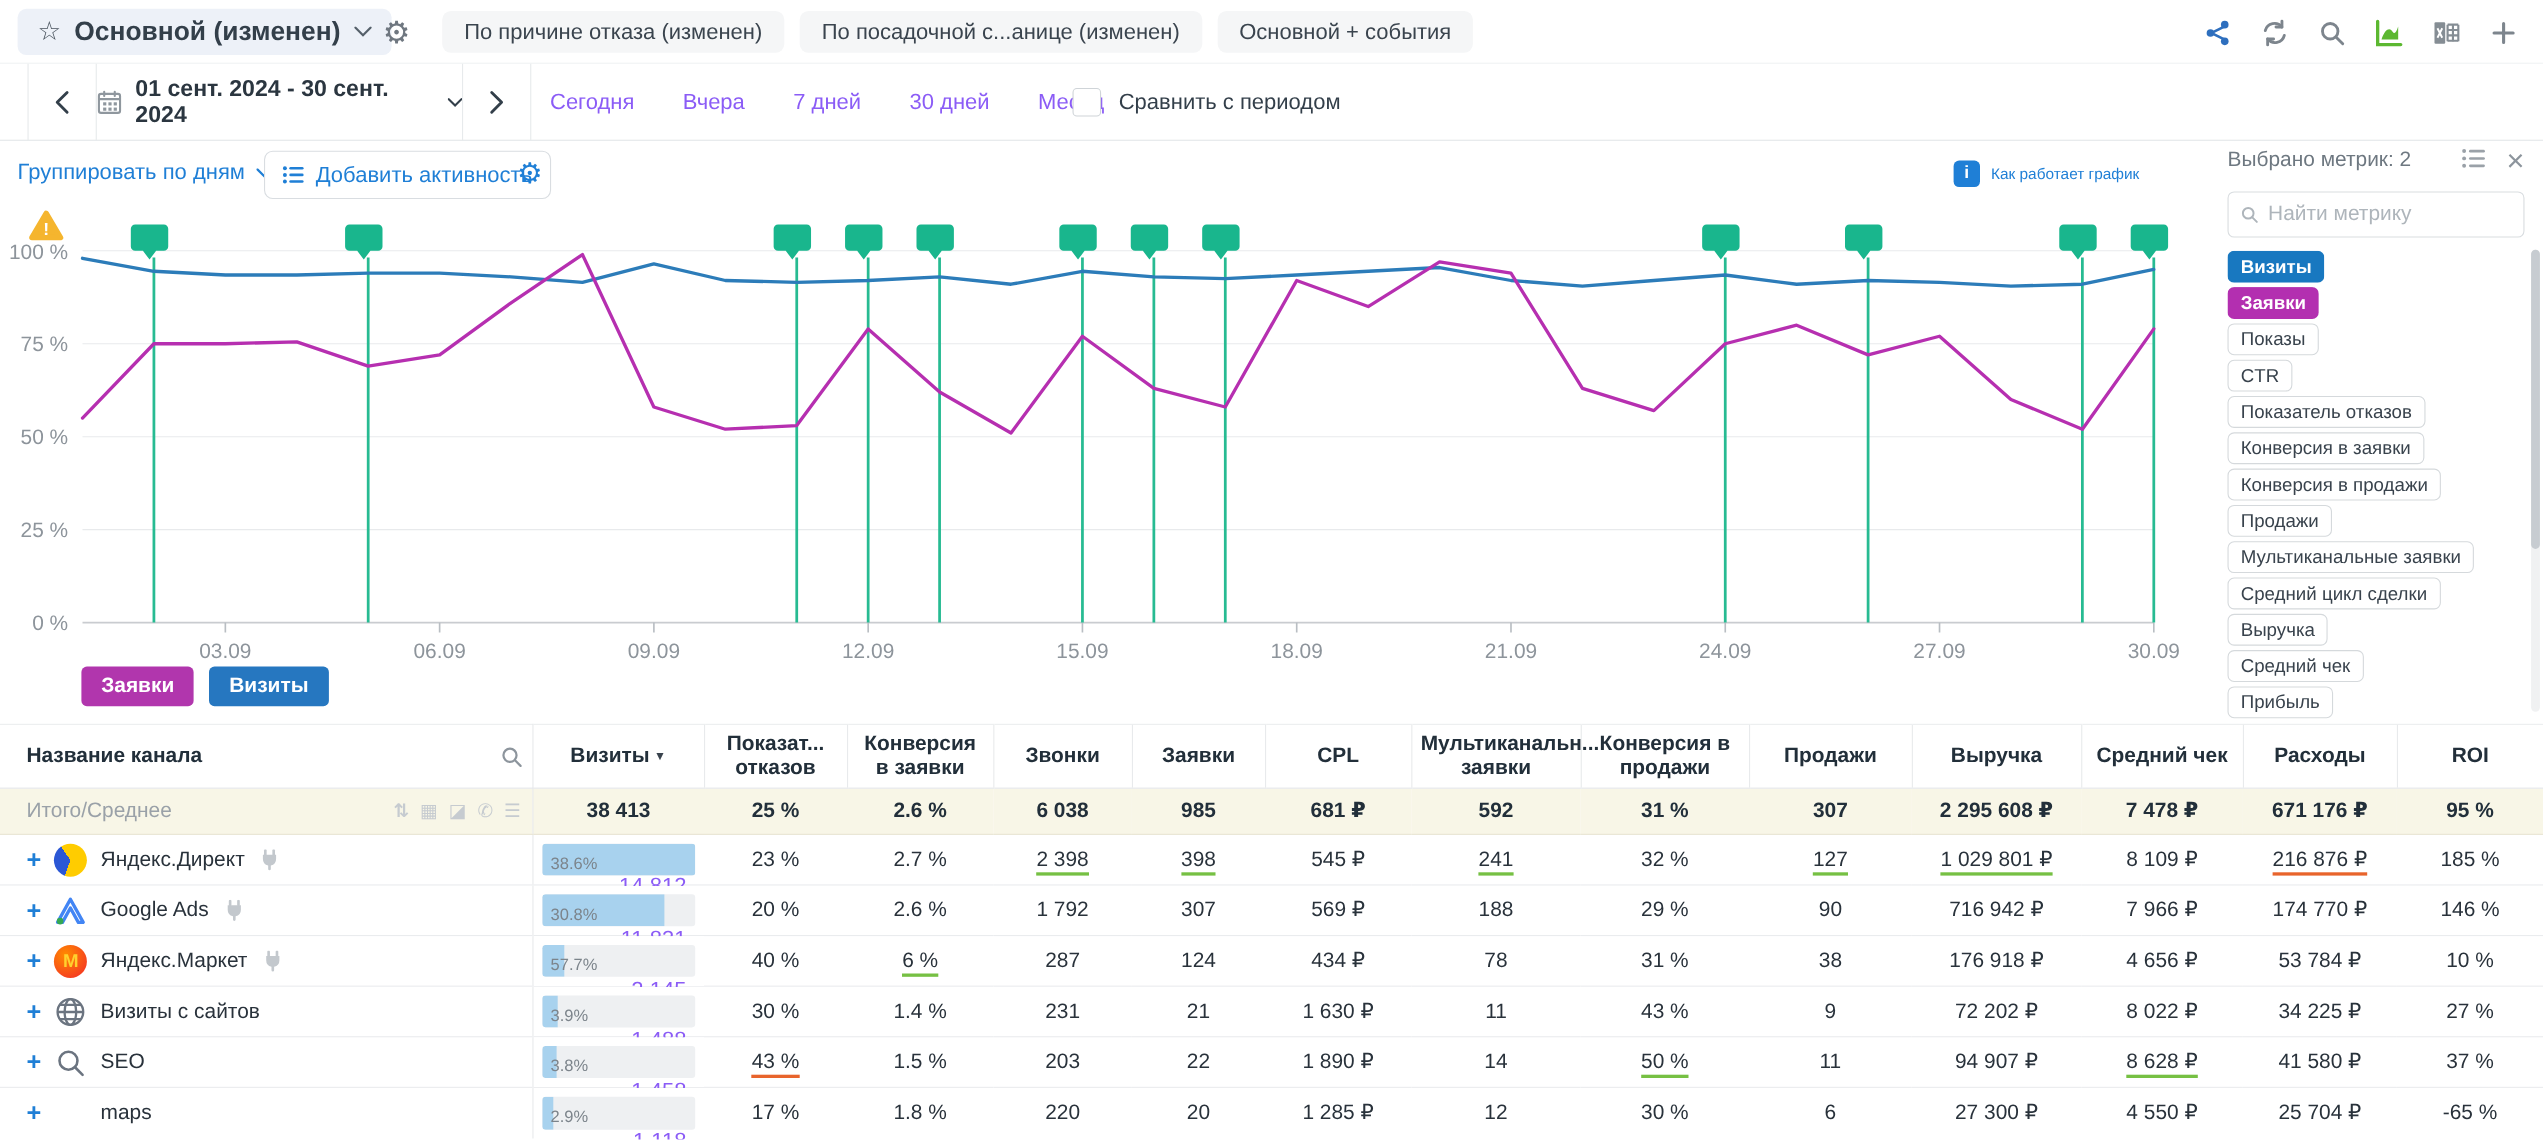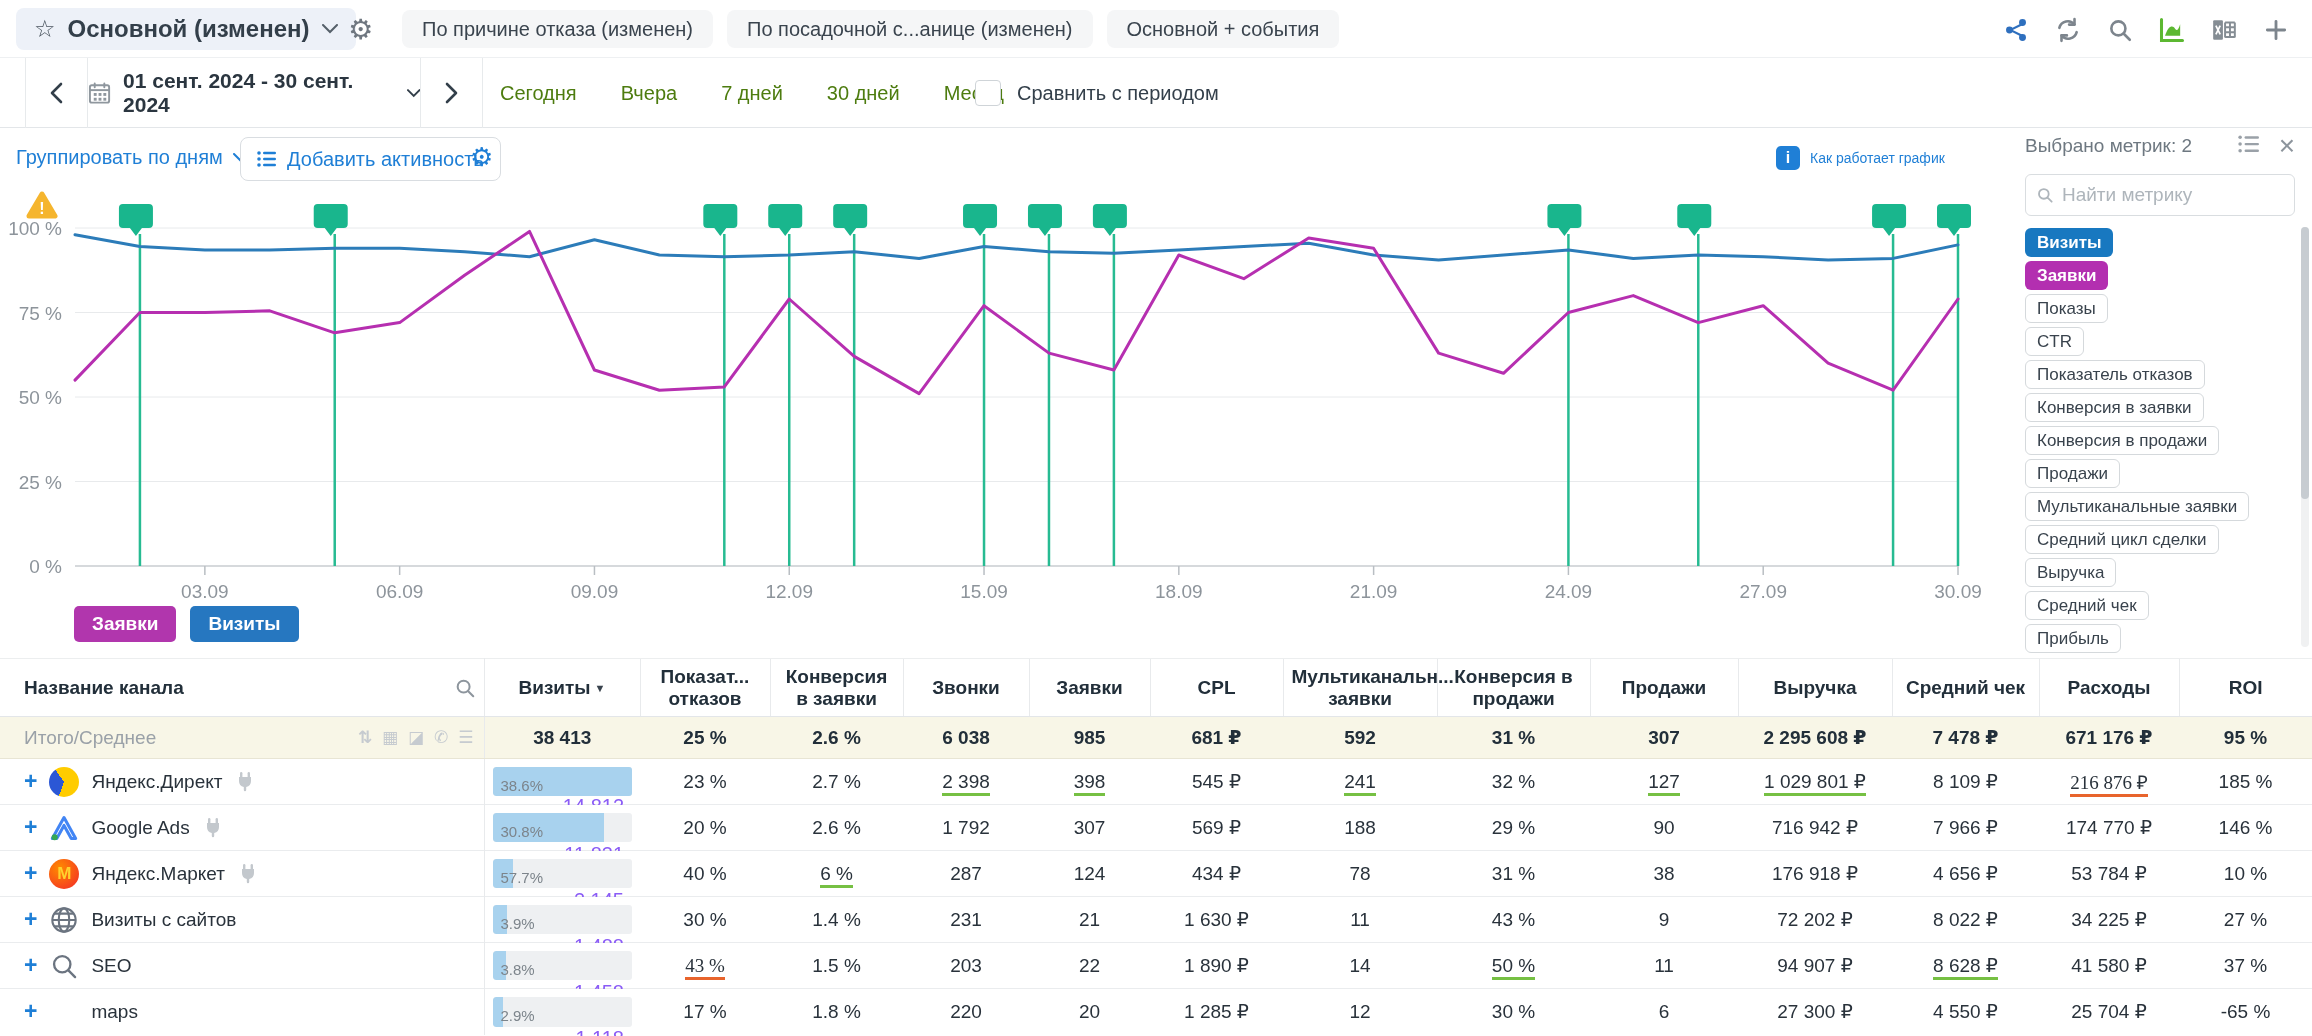--- a/index.html
+++ b/index.html
@@ -21,21 +21,21 @@
 
   
   .toolbar { position:absolute; left:0; top:58px; width:2312px; height:70px; border-bottom:1px solid #e3e6e9; background:#fff; }
   .date-nav { position:absolute; left:25px; top:0; height:70px; display:flex; align-items:stretch; border-left:1px solid #e7eaec; border-right:1px solid #e7eaec; }
   .date-nav .nav-arrow { width:62px; display:flex; align-items:center; justify-content:center; cursor:pointer; color:#333f4a; }
   .date-nav .nav-arrow:first-child { border-right:1px solid #e7eaec; }
   .date-nav .nav-arrow:last-child { border-left:1px solid #e7eaec; }
   .date-box { width:332px; display:flex; align-items:center; justify-content:center; gap:12px; cursor:pointer; }
   .date-box .date-label { font-size:21px; font-weight:700; color:#2b3640; }
   .quick-links { position:absolute; left:500px; top:0; height:70px; display:flex; align-items:center; gap:44px; }
-  .quick-link { font-size:20px; color:#4d7c0f; cursor:pointer; white-space:nowrap; }
+  .quick-link { font-size:20px; color:#8b5cf6; cursor:pointer; white-space:nowrap; }
   .compare { position:absolute; left:975px; top:0; height:70px; display:flex; align-items:center; gap:16px; }
   .compare input { width:26px; height:26px; border:1px solid #cfd4d8; border-radius:4px; appearance:none; background:#fff; cursor:pointer; }
   .compare label { font-size:20px; color:#333f4a; cursor:pointer; }
 
   
   .chart-controls { position:absolute; left:0; top:128px; width:2312px; height:62px; }
   .group-by { position:absolute; left:16px; top:18px; display:flex; align-items:center; gap:10px; font-size:20px; color:#1f7fd6; cursor:pointer; }
   .add-activity { position:absolute; left:240px; top:9px; height:44px; display:flex; align-items:center; gap:10px; padding:0 16px; border:1px solid #d9dde1; border-radius:8px; background:#fff; font-size:20px; color:#1f7fd6; cursor:pointer; }
   .gear-chart { position:absolute; left:470px; top:14px; font-size:26px; color:#1f7fd6; cursor:pointer; }
   .how-link { position:absolute; left:1776px; top:18px; display:flex; align-items:center; gap:10px; cursor:pointer; }
@@ -84,21 +84,21 @@
   .ch-icon { width:30px; height:30px; display:flex; align-items:center; justify-content:center; flex:none; }
   .ch-name { white-space:nowrap; }
   .plug { color:#c3c8cd; margin-left:2px; }
   .bar-cell { position:relative; height:46px; }
   .bar-track { position:absolute; left:8px; right:8px; top:8px; bottom:8px; background:#eef0f2; border-radius:3px; overflow:hidden; }
   .bar-fill { position:absolute; left:0; top:0; bottom:0; background:#a8d2ee; border-radius:3px 0 0 3px; }
   .bar-content { position:absolute; left:8px; right:8px; top:8px; bottom:8px; display:flex; align-items:center; justify-content:space-between; padding:18px 8px; }
   .bar-share { font-size:15px; color:#7c848b; }
   .bar-val { font-size:20px; color:#8b5cf6;margin-top:47px; }
   .u-g { border-bottom:3px solid #76c043; padding-bottom:1px; }
-  .u-o { border-bottom:3px solid #e8642c; padding-bottom:1px;font-family:Liberation Serif, serif; }
+  .u-o { border-bottom:3px solid #e8642c; padding-bottom:1px; }
   .ylogo { width:30px; height:30px; border-radius:50%; background:conic-gradient(from 200deg,#2b57d5 0 125deg,#ffcc00 0); }
   .mlogo { width:30px; height:30px; border-radius:50%; background:radial-gradient(circle at 35% 30%,#ff8a00,#f6401f 75%); display:flex; align-items:center; justify-content:center; color:#ffd12e; font-weight:700; font-size:17px; }
   svg .axis-txt { font-family:"Liberation Sans","DejaVu Sans",sans-serif; font-size:19px; fill:#8d949b; }
 </style>
 </head>
 <body>
 
 <div class="page">
 
   <div class="topbar">

